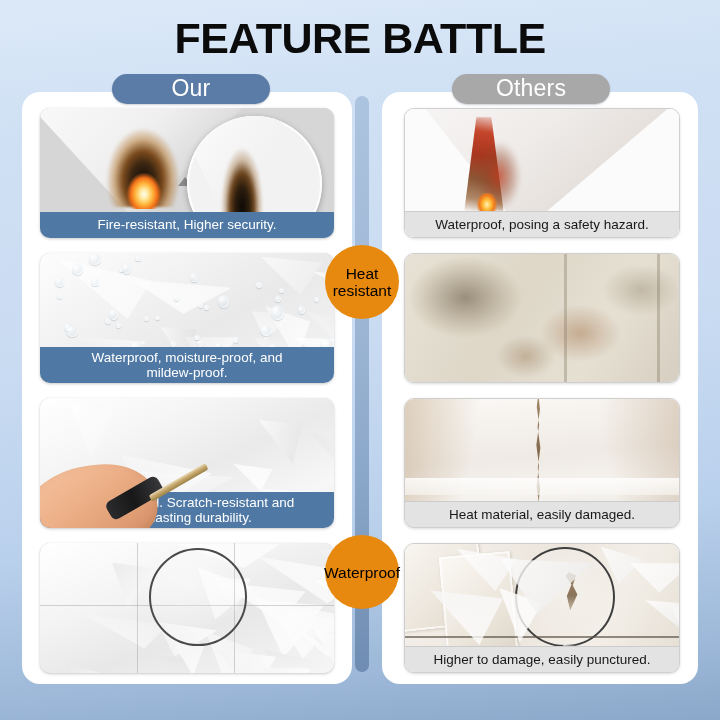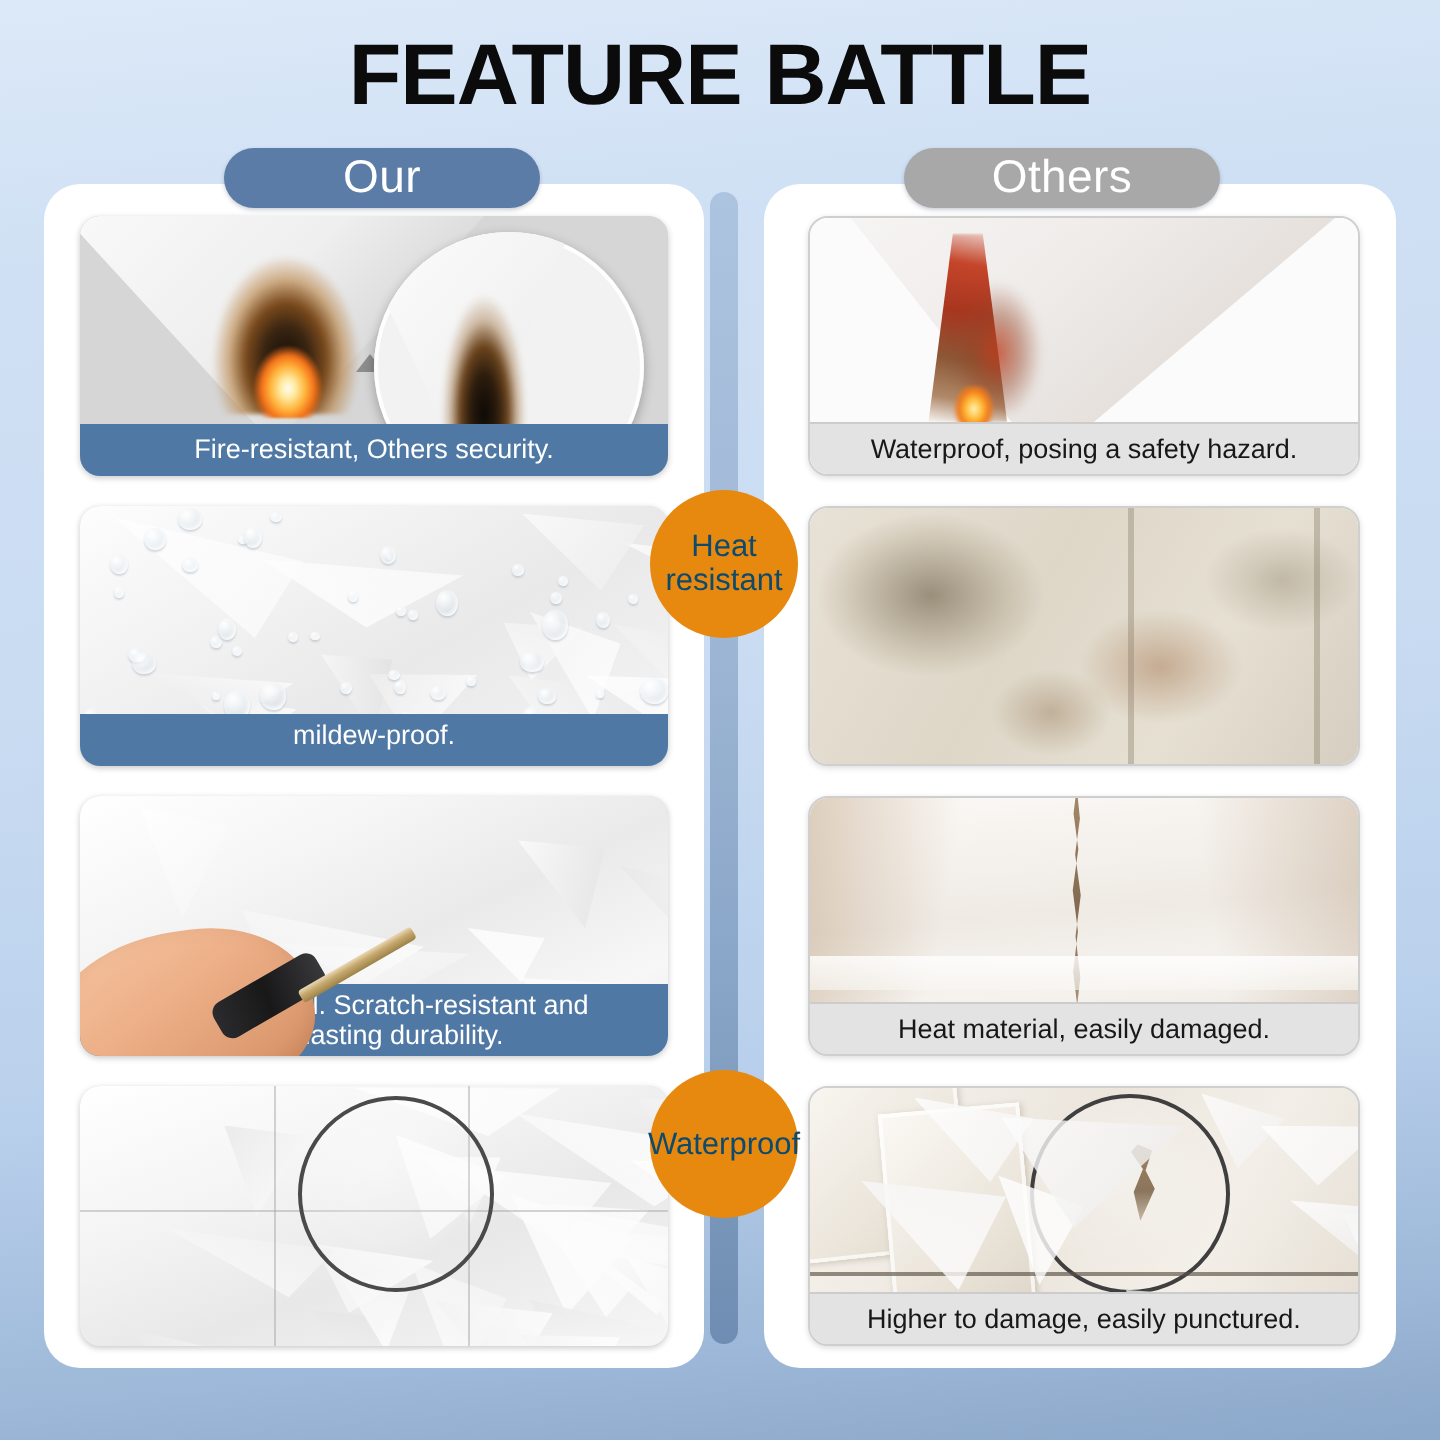--- a/index.html
+++ b/index.html
@@ -130,21 +130,21 @@
   .cap.two-line { padding-top: 3px; padding-bottom: 3px; }
 
   
   .badge {
     position: absolute;
     left: 325px;
     width: 74px;
     height: 74px;
     border-radius: 50%;
     background: #e8890f;
-    color: #0c4a6e;
+    color: #000000;
     display: flex;
     align-items: center;
     justify-content: center;
     text-align: center;
     font-size: 15.5px;
     line-height: 17px;
     z-index: 5;
   }
   .badge-0 { top: 137px; }
   .badge-1 { top: 282px; }
@@ -327,21 +327,21 @@
         <div class="vshape"></div>
         <div class="soot"></div>
         <div class="flame"></div>
         <div class="arrow"></div>
         <div class="lens">
           <div class="lv"></div>
           <div class="ls"></div>
         </div>
       </div>
     </div>
-    <div class="cap cap-our">Fire-resistant, Others security.</div>
+    <div class="cap cap-our">Fire-resistant, Higher security.</div>
   </div>
 
   <div class="badge badge-0">
     <span>Heat resistant</span>
   </div>
 
   <div class="panel panel-other">
     <div class="photo">
       <div class="art-burn-other">
         <div class="sheet"></div>
@@ -416,20 +416,21 @@
           <div class="drop" style="left: 73.4124%; top: 22.3986%; width: 6.27386px; height: 5.45075px;"></div>
           <div class="drop" style="left: 79.9027%; top: 32.6996%; width: 5.93372px; height: 6.44325px;"></div>
           <div class="drop" style="left: 39.1637%; top: 48.4941%; width: 4.91567px; height: 4.46404px;"></div>
           <div class="drop" style="left: 16.5982%; top: 0.547361%; width: 12.5956px; height: 10.9831px;"></div>
           <div class="drop" style="left: 30.7679%; top: 67.9991%; width: 12.2863px; height: 13.5557px;"></div>
           <div class="drop" style="left: 10.7632%; top: 8.29608%; width: 11.1289px; height: 11.3788px;"></div>
           <div class="drop" style="left: 0.300545%; top: 77.9508%; width: 11.0809px; height: 10.3935px;"></div>
         </div>
     </div>
     <div class="cap cap-our two-line">
+      <div>Waterproof, moisture-proof, and</div>
       <div>mildew-proof.</div>
     </div>
   </div>
 
   <div class="badge badge-1">
     <span>Waterproof</span>
   </div>
 
   <div class="panel panel-other">
     <div class="photo">

